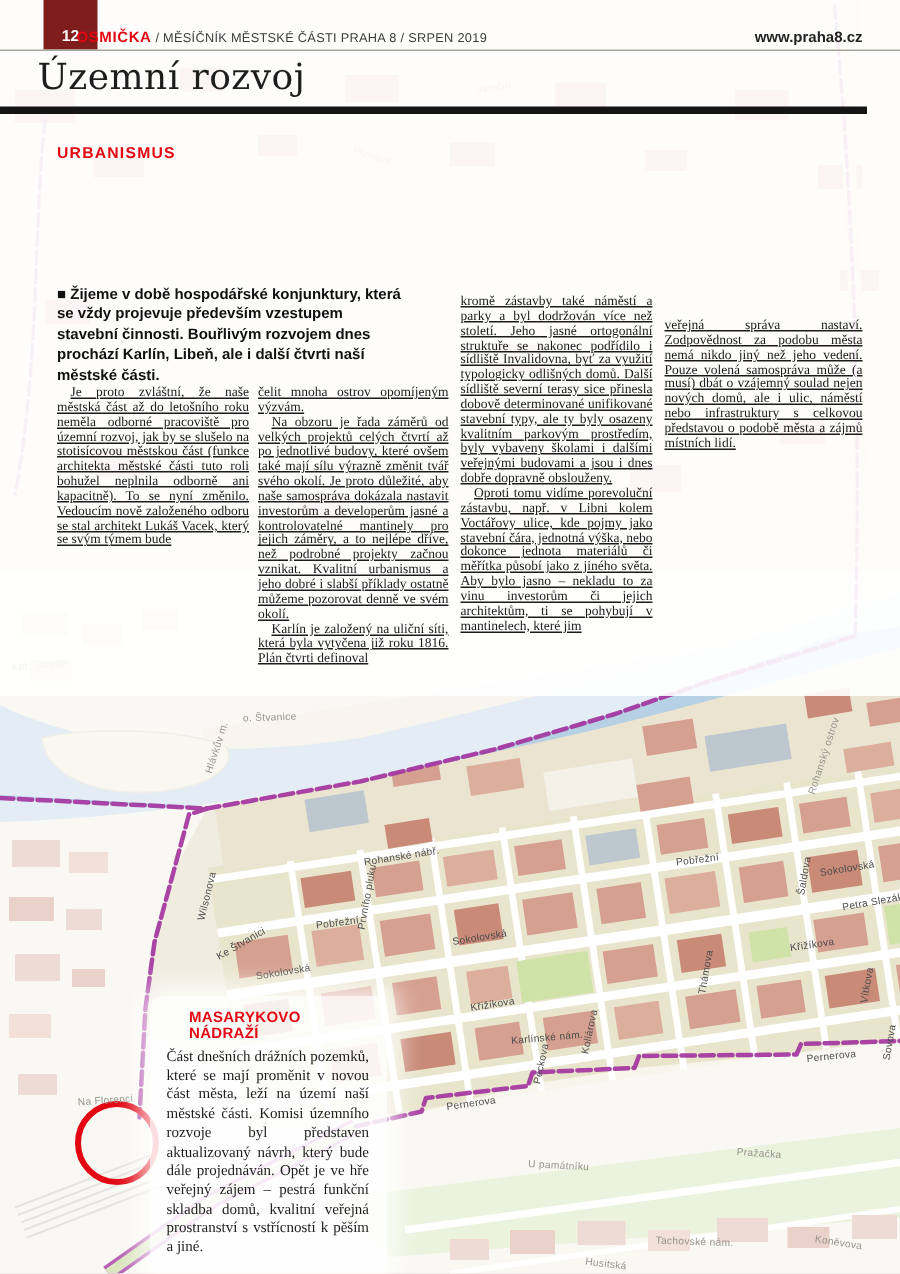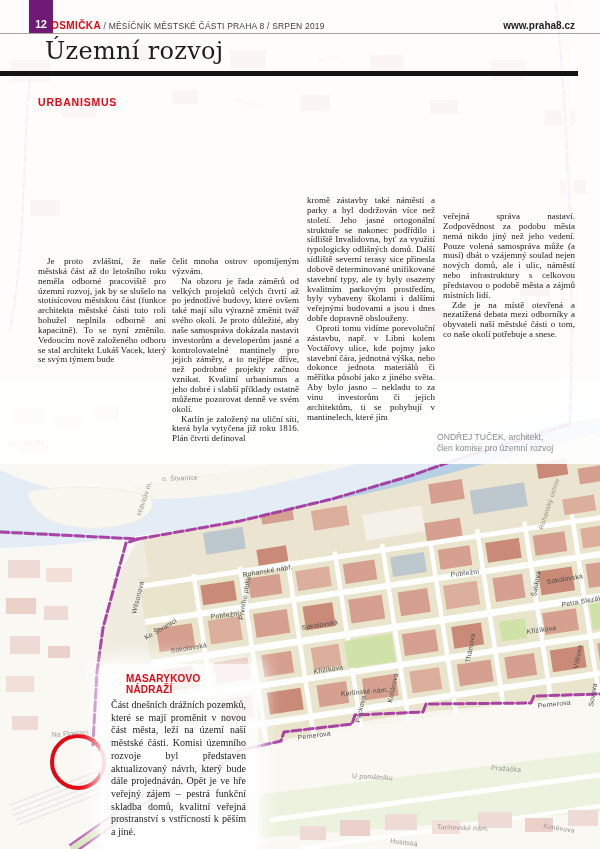--- a/index.html
+++ b/index.html
@@ -3,40 +3,40 @@
 <meta charset="utf-8">
 <style>
   html,body{margin:0;padding:0;background:#e8e8e8;}
   #page{position:relative;width:600px;height:849px;background:#f1eee2;overflow:hidden;
         font-family:"Liberation Serif","DejaVu Serif",serif;}
   #map-svg{position:absolute;left:0;top:0;width:600px;height:849px;}
   
   #top-overlay{position:absolute;left:0;top:0;width:600px;height:464px;
                background:rgba(255,255,255,0.9);}
   
-  #pgbox{position:absolute;left:29px;top:0;width:24px;height:33px;background:#701a75;}
+  #pgbox{position:absolute;left:29px;top:0;width:36px;height:33px;background:#7f1d1d;}
   #pgbox span{position:absolute;bottom:3px;left:0;width:100%;text-align:center;
               color:#fff;font:bold 10.5px "Liberation Sans",sans-serif;}
   #masthead{position:absolute;left:51px;top:20px;font:8.5px "Liberation Sans",sans-serif;
             color:#3c3c3c;letter-spacing:.2px;white-space:nowrap;text-align:right;}
   #masthead b{color:#e30613;font-size:10px;letter-spacing:.4px;}
   #site{position:absolute;right:25px;top:20px;font:bold 10px "Liberation Sans",sans-serif;color:#222;}
   #rule1{position:absolute;left:0;top:33px;width:600px;height:1px;background:#a9a49c;}
-  #section-title{position:absolute;left:45px;top:37px;font:400 24px "DejaVu Serif",serif;
+  #section-title{position:absolute;left:25px;top:37px;font:400 24px "DejaVu Serif",serif;
                  color:#1d1d1d;letter-spacing:.3px;}
   #rule2{position:absolute;left:0;top:71px;width:578px;height:5px;background:#141414;}
   #kicker{position:absolute;left:38px;top:96px;font:bold 10.5px "Liberation Sans",sans-serif;
           color:#e30613;letter-spacing:.8px;}
   #headline{position:absolute;left:36px;top:107px;width:560px;
             font:bold 33px/37px "DejaVu Serif",serif;color:#121212;
             letter-spacing:-0.5px;white-space:pre-line;}
   #lead{position:absolute;left:38px;top:190px;width:230px;
         font:bold 10px/13.4px "Liberation Sans",sans-serif;color:#101010;}
   .col{position:absolute;font:9px/9.85px "Liberation Serif",serif;color:#1b1b1b;
-       text-align:justify;}
+       text-align:justify;text-decoration:underline;}
   .col p{margin:0;}
   .col p.ind{text-indent:9px;}
   #colA{left:38px;top:257px;width:128px;}
   #colB{left:172px;top:257px;width:127px;}
   #colC{left:307px;top:196px;width:128px;}
   #colD{left:443px;top:212px;width:132px;}
   #author{position:absolute;left:437px;top:432px;font:8.6px/11px "Liberation Sans",sans-serif;
           color:#8b8b8b;}
   
   #callout{position:absolute;left:100px;top:664px;width:158px;box-sizing:border-box;
@@ -257,41 +257,37 @@
   <div id="masthead">
     <b>OSMIČKA</b>
     <span>/ MĚSÍČNÍK MĚSTSKÉ ČÁSTI PRAHA 8 / SRPEN 2019</span>
   </div>
   <span id="site">www.praha8.cz</span>
   <div id="rule1"></div>
   <div id="section-title">Územní rozvoj</div>
   <div id="rule2"></div>
 
   <div id="kicker">URBANISMUS</div>
+  <div id="lead">■ Žijeme v době hospodářské konjunktury, která se vždy projevuje především vzestupem stavební činnosti. Bouřlivým rozvojem dnes prochází Karlín, Libeň, ale i další čtvrti naší městské části.</div>
 
   <div id="colA" class="col">
       <p class="ind">Je proto zvláštní, že naše městská část až do letošního roku neměla odborné pracoviště pro územní rozvoj, jak by se slušelo na stotisícovou městskou část (funkce architekta městské části tuto roli bohužel neplnila odborně ani kapacitně). To se nyní změnilo. Vedoucím nově založeného odboru se stal architekt Lukáš Vacek, který se svým týmem bude</p>
     </div>
   <div id="colB" class="col">
       <p>čelit mnoha ostrov opomíjeným výzvám.</p>
       <p class="ind">Na obzoru je řada záměrů od velkých projektů celých čtvrtí až po jednotlivé budovy, které ovšem také mají sílu výrazně změnit tvář svého okolí. Je proto důležité, aby naše samospráva dokázala nastavit investorům a developerům jasné a kontrolovatelné mantinely pro jejich záměry, a to nejlépe dříve, než podrobné projekty začnou vznikat. Kvalitní urbanismus a jeho dobré i slabší příklady ostatně můžeme pozorovat denně ve svém okolí.</p>
       <p class="ind">Karlín je založený na uliční síti, která byla vytyčena již roku 1816. Plán čtvrti definoval</p>
     </div>
   <div id="colC" class="col">
       <p>kromě zástavby také náměstí a parky a byl dodržován více než století. Jeho jasné ortogonální struktuře se nakonec podřídilo i sídliště Invalidovna, byť za využití typologicky odlišných domů. Další sídliště severní terasy sice přinesla dobově determinované unifikované stavební typy, ale ty byly osazeny kvalitním parkovým prostředím, byly vybaveny školami i dalšími veřejnými budovami a jsou i dnes dobře dopravně obslouženy.</p>
       <p class="ind">Oproti tomu vidíme porevoluční zástavbu, např. v Libni kolem Voctářovy ulice, kde pojmy jako stavební čára, jednotná výška, nebo dokonce jednota materiálů či měřítka působí jako z jiného světa. Aby bylo jasno – nekladu to za vinu investorům či jejich architektům, ti se pohybují v mantinelech, které jim</p>
     </div>
   <div id="colD" class="col">
       <p>veřejná správa nastaví. Zodpovědnost za podobu města nemá nikdo jiný než jeho vedení. Pouze volená samospráva může (a musí) dbát o vzájemný soulad nejen nových domů, ale i ulic, náměstí nebo infrastruktury s celkovou představou o podobě města a zájmů místních lidí.</p>
-      <p class="ind">Zde je na místě otevřená a nezatížená debata mezi odborníky a obyvateli naší městské části o tom, co naše okolí potřebuje a snese.</p>
-    </div>
-
-  <div id="author">
-    <span>ONDŘEJ TUČEK, architekt,</span><br>
-    <span>člen komise pro územní rozvoj</span>
-  </div>
+    </div>
+
 
   <div id="callout">
     <h4>MASARYKOVO NÁDRAŽÍ</h4>
     <div class="cbody">Část dnešních drážních pozemků, které se mají proměnit v novou část města, leží na území naší městské části. Komisi územního rozvoje byl představen aktualizovaný návrh, který bude dále projednáván. Opět je ve hře veřejný zájem – pestrá funkční skladba domů, kvalitní veřejná prostranství s vstřícností k pěším a jiné.</div>
   </div>
 
 </div>
 
 </body></html>

